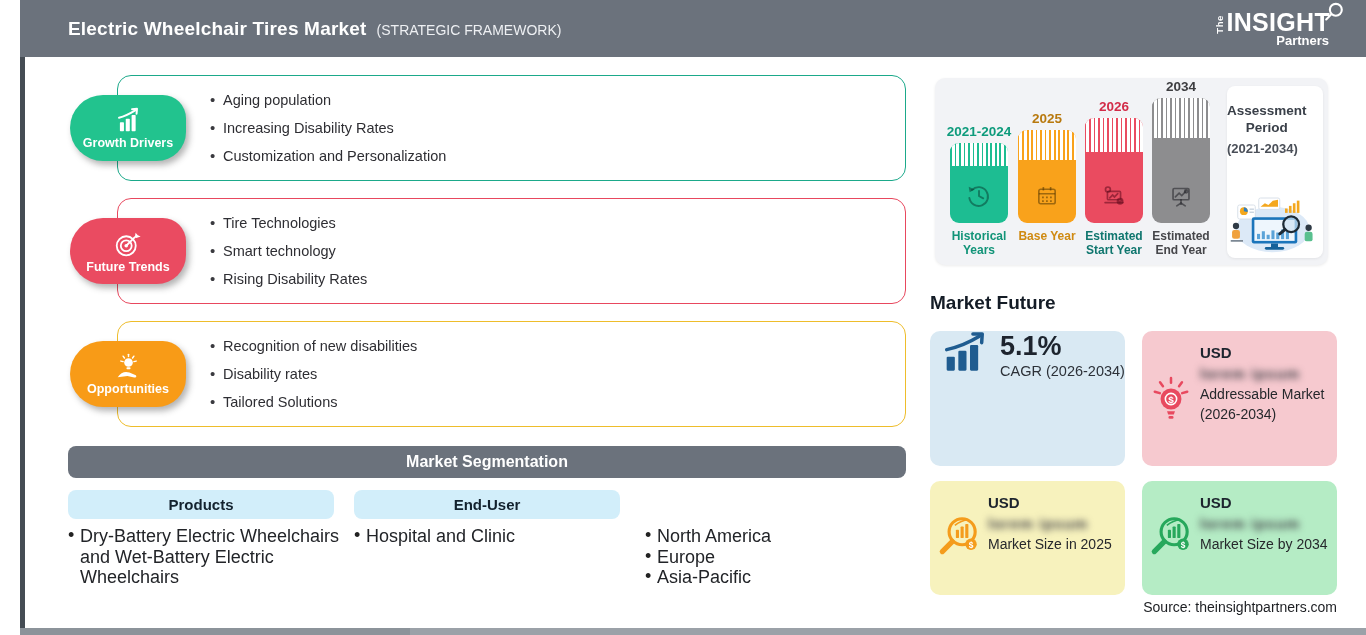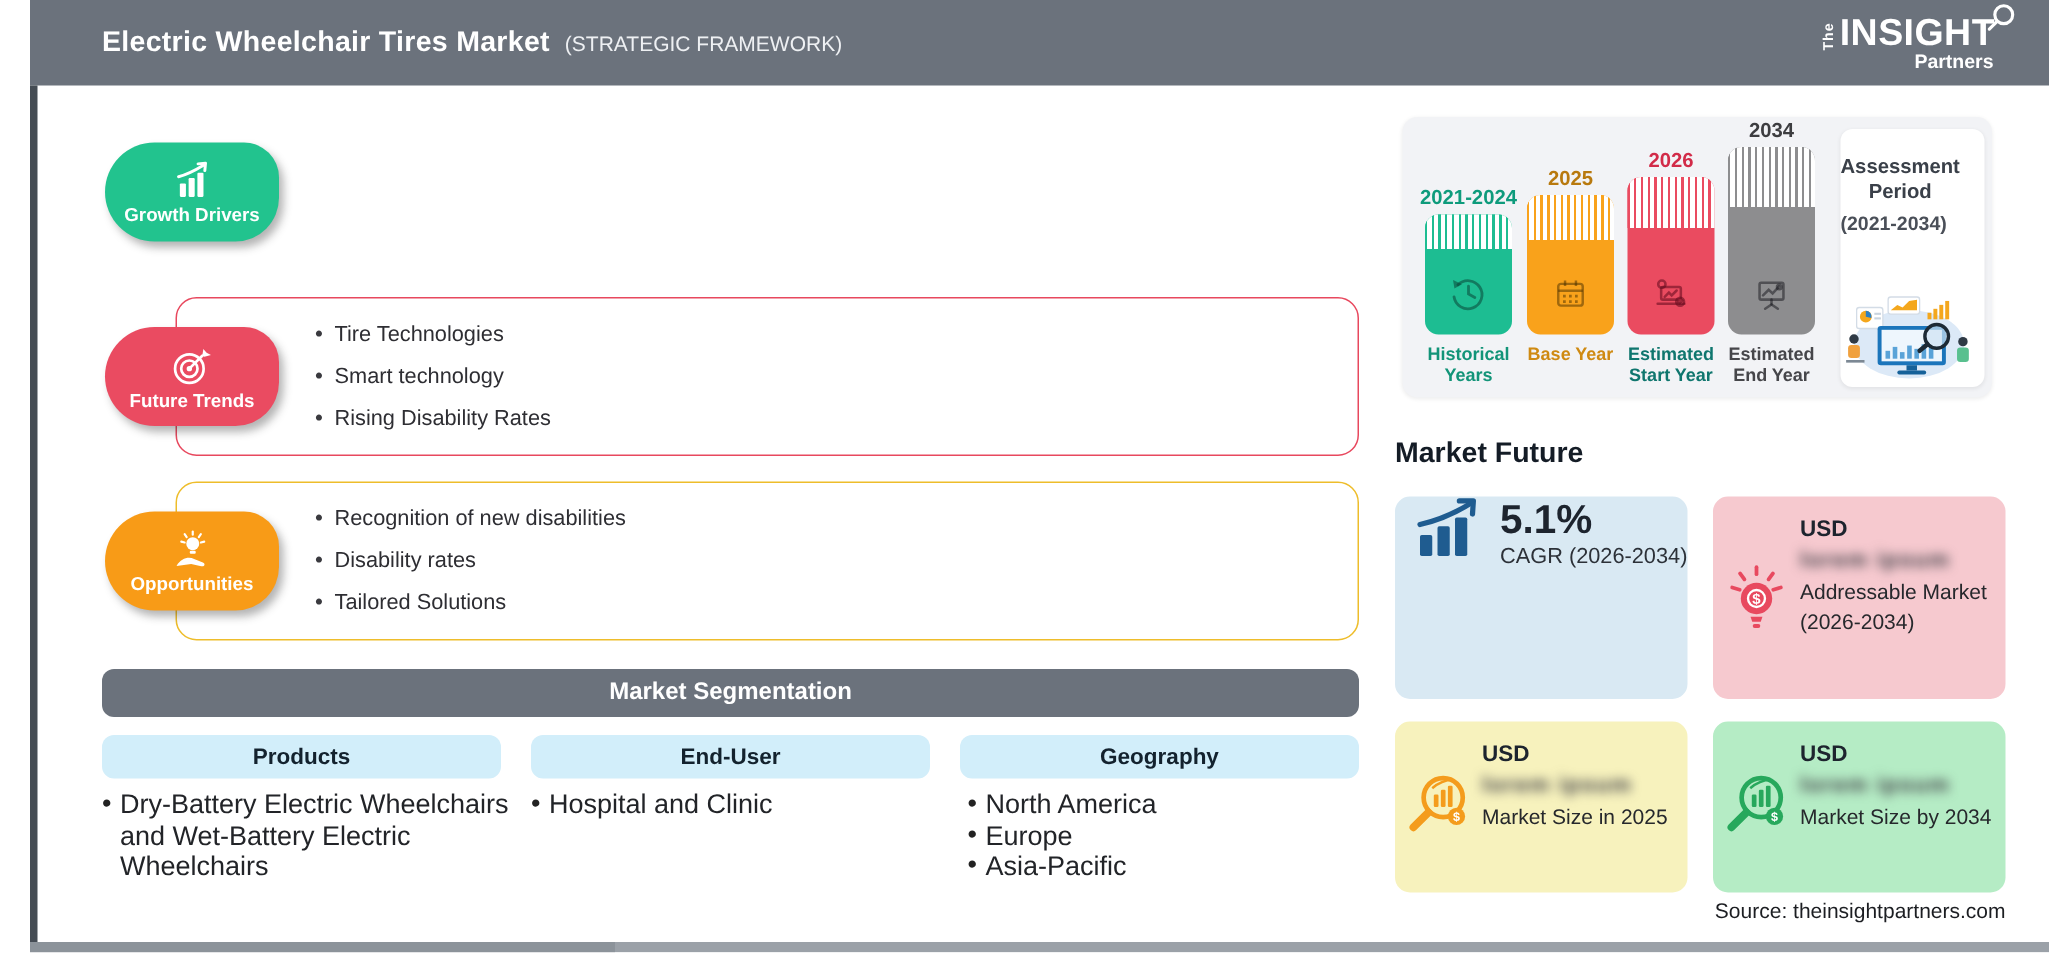--- a/index.html
+++ b/index.html
@@ -119,20 +119,27 @@
       <div class="logo-right">
         <span class="logo-main"><span>INSIGHT</span><svg class="logo-ring" viewBox="0 0 24 24" width="22" height="22">
               <circle cx="14" cy="8.5" r="6.5" fill="none" stroke="#fff" stroke-width="2.3"></circle>
               <path d="M9 13.5 L3.5 19" stroke="#fff" stroke-width="2.3" stroke-linecap="round"></path>
             </svg></span>
         <span class="logo-partners">Partners</span>
       </div>
     </div>
   </div>
 
+  <div class="fw-box row1">
+    <ul class="fw-list">
+      <li>Aging population</li>
+      <li>Increasing Disability Rates</li>
+      <li>Customization and Personalization</li>
+    </ul>
+  </div>
   <div class="fw-badge row1">
     <svg viewBox="0 0 32 30" width="30" height="27">
       <rect x="7" y="17" width="4.5" height="10" rx="0.8" fill="#fff"></rect>
       <rect x="13.5" y="13" width="4.5" height="14" rx="0.8" fill="#fff"></rect>
       <rect x="20" y="9" width="4.5" height="18" rx="0.8" fill="#fff"></rect>
       <path d="M6 12 C 12 10.5, 18 7.5, 24.5 3.5" stroke="#fff" stroke-width="2.2" fill="none" stroke-linecap="round"></path>
       <path d="M20.5 2.5 L26 2 L25.5 7.5" stroke="#fff" stroke-width="2.2" fill="none" stroke-linecap="round" stroke-linejoin="round"></path>
     </svg>
     <span class="fw-badge-label">Growth Drivers</span>
   </div>
@@ -176,21 +183,20 @@
       <path d="M4 27 c3.5 -6 9 -7 13 -5.2 l6.5 2.6 c2.2 0.9 1.2 3.4 -1.2 2.8 l-7.5 -1.6 z" fill="#fff"></path>
     </svg>
     <span class="fw-badge-label">Opportunities</span>
   </div>
 
   <div class="seg-bar">
     <span class="seg-bar-title">Market Segmentation</span>
   </div>
   <div class="seg-head c1">Products</div>
   <div class="seg-head c2">End-User</div>
-  <div class="seg-head c3">Geography</div>
   <ul class="seg-list c1">
     <li>Dry-Battery Electric Wheelchairs and Wet-Battery Electric Wheelchairs</li>
   </ul>
   <ul class="seg-list c2">
     <li>Hospital and Clinic</li>
   </ul>
   <ul class="seg-list c3">
     <li>North America</li>
     <li>Europe</li>
     <li>Asia-Pacific</li>

